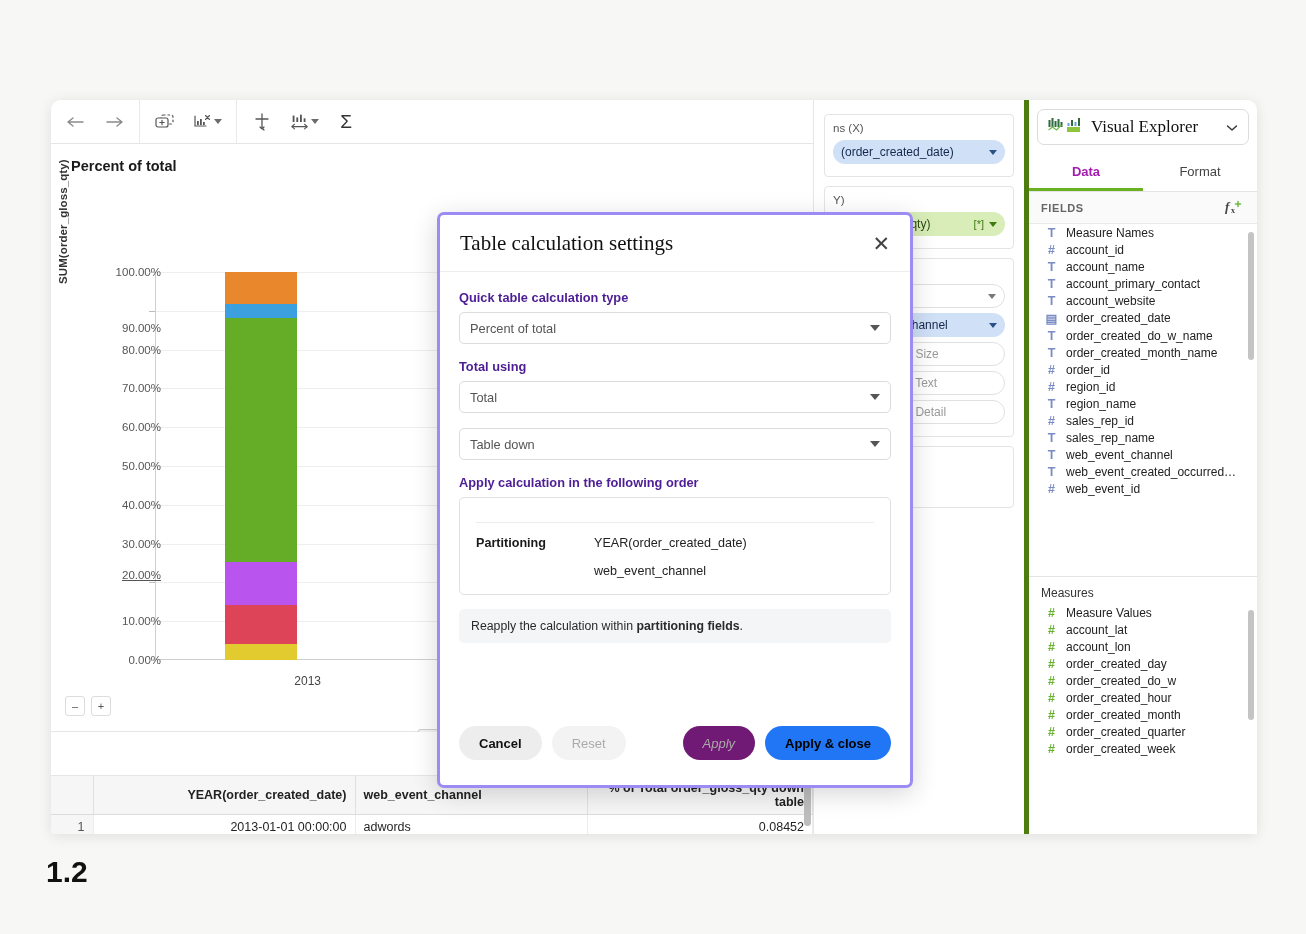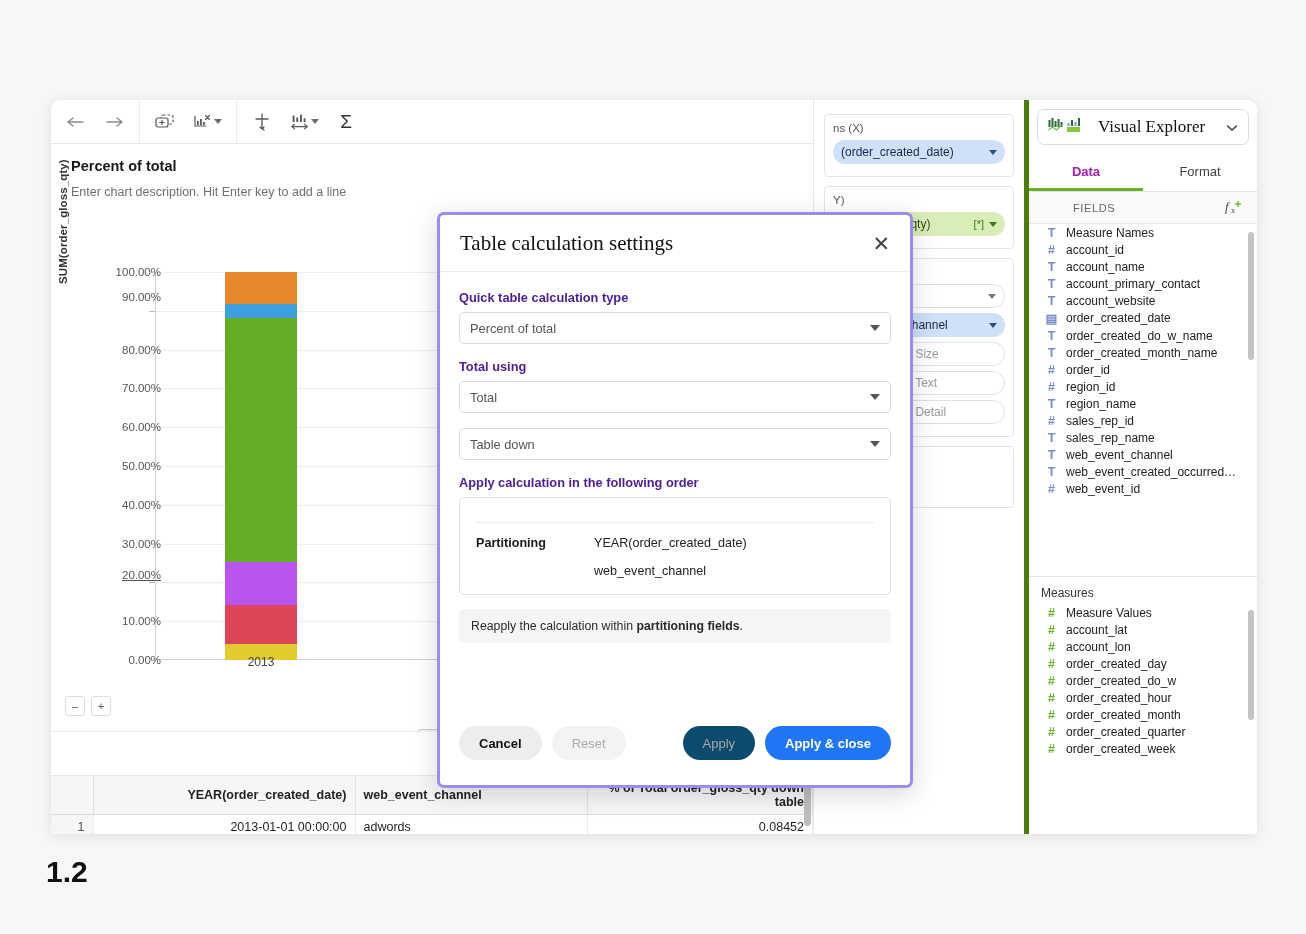--- a/index.html
+++ b/index.html
@@ -110,28 +110,28 @@
          color:#9a9a9a; margin-bottom:5px; background:#fff;}
   .drop .gc{ width:0;height:0;border-left:4px solid transparent;border-right:4px solid transparent;
              border-top:5px solid #777; }
   .dropzone{ border:1px solid #e4e4e4; border-radius:4px; height:62px; font-size:11.5px;
              color:#9a9a9a; padding:7px 8px; }
 
   
   #right-col{ width:228px; background:#fff; display:flex; flex-direction:column; }
   #ve-header{ padding:9px 8px 8px 8px; }
   #ve-box{ border:1px solid #dcdcdc; border-radius:7px; height:36px; display:flex; align-items:center;
-           padding:0 10px; gap:16px; }
+           padding:0 10px; gap:9px; }
   #ve-title{ font-family:"Liberation Serif", serif; font-size:17px; color:#111; flex:1; }
   .tabs{ display:flex; border-bottom:1px solid #e4e4e4; }
   .tab{ flex:1; text-align:center; font-size:13px; padding:11px 0 9px; color:#444; cursor:pointer; }
   .tab.active{ color:#a21caf; font-weight:bold; border-bottom:3px solid #6ab023; }
   #fields-bar{ height:32px; display:flex; align-items:center; justify-content:space-between;
                padding:0 12px; background:#fafafa; border-bottom:1px solid #e9e9e9;}
-  #fields-bar span{ font-size:11px; letter-spacing:.6px; color:#666; font-weight:normal;margin-left:32px; }
+  #fields-bar span{ font-size:11px; letter-spacing:.6px; color:#666; font-weight:bold; }
   .grouphead{ font-size:12px; color:#333; padding:9px 12px 4px; }
   .flist{ position:relative; overflow:hidden; }
   .frow{ display:flex; align-items:center; gap:8px; padding:1.5px 12px 1.5px 16px;
          font-size:12px; color:#222; cursor:pointer; white-space:nowrap; }
   .ficon{ width:13px; text-align:center; font-size:12.5px; flex:none; font-weight:bold;}
   .ficon.dim{ color:#7b8cc4; }
   .ficon.mea{ color:#69b22e; }
   .sbar{ position:absolute; right:3px; width:6px; background:#c4c4c4; border-radius:3px; }
   .divider{ border-top:1px solid #e4e4e4; }
 
@@ -157,22 +157,22 @@
   .ord-key{ width:118px; font-weight:bold; color:#1a1a1a; }
   .ord-val{ color:#222; }
   #ord-sep{ border-top:1px solid #ececec; margin:12px 0 13px; }
   #hint{ background:#f4f5f6; border-radius:5px; padding:10px 12px; font-size:12.3px; color:#2a2a2a; }
   #modal-foot{ position:absolute; left:0; right:0; bottom:0; height:84px;
                display:flex; align-items:center; padding:0 19px; gap:10px; }
   .btn{ height:34px; border-radius:17px; border:none; font-size:13px; cursor:pointer;
         padding:0 20px; font-family:"Liberation Sans",sans-serif; }
   .btn.cancel{ background:#ededed; color:#111; font-weight:bold;}
   .btn.reset{ background:#f3f3f3; color:#aaa; }
-  .btn.apply{ background:#0c4a6e; color:#aaa; margin-left:auto; }
-  .btn.applyclose{ background:#2176f5; color:#ffffff; font-weight:bold; }
+  .btn.apply{ background:#701a75; color:#aaa; margin-left:auto;font-style:italic; }
+  .btn.applyclose{ background:#2176f5; color:#000000; font-weight:bold; }
 
   
   #caption{ position:absolute; left:46px; top:855px; font-size:30px; font-weight:bold; color:#111; }
 </style>
 </head>
 <body>
 
 <div id="app-window">
 
   <div id="left-col">
@@ -229,21 +229,20 @@
             </svg>
           </div>
           <div class="caret"></div>
         </div>
         <div class="tb-btn" style="font-size:19px;color:#333;">Σ</div>
       </div>
     </div>
 
     <div id="chart-area">
       <div id="chart-title">Percent of total</div>
-      <div id="chart-desc">Enter chart description. Hit Enter key to add a line</div>
       <div id="x-axis-title">YEAR(ord</div>
 
       <div id="y-axis-label">SUM(order_gloss_qty)</div>
 
       <div id="plot-wrap">
         <div id="grid">
             <div class="gridline" style="top: 349.2px;"></div>
             <div class="gridline" style="top: 310.4px;"></div>
             <div class="gridline" style="top: 271.6px;"></div>
             <div class="gridline" style="top: 232.8px;"></div>
@@ -267,33 +266,33 @@
           <div class="ytick" style="top: 232.8px;">40.00%</div>
           <div class="ytickmark" style="top: 232.8px;"></div>
           <div class="ytick" style="top: 194px;">50.00%</div>
           <div class="ytickmark" style="top: 194px;"></div>
           <div class="ytick" style="top: 155.2px;">60.00%</div>
           <div class="ytickmark" style="top: 155.2px;"></div>
           <div class="ytick" style="top: 116.4px;">70.00%</div>
           <div class="ytickmark" style="top: 116.4px;"></div>
           <div class="ytick" style="top: 77.6px;">80.00%</div>
           <div class="ytickmark" style="top: 77.6px;"></div>
-          <div class="ytick" style="top: 25px;">90.00%</div>
+          <div class="ytick" style="top: 56px;">90.00%</div>
           <div class="ytickmark" style="top: 38.8px;"></div>
           <div class="ytick" style="top: 0px;">100.00%</div>
           <div class="ytickmark" style="top: 0px;"></div>
           <div class="bar" style="left: 154px; bottom: 32px;">
             <div class="seg" style="height: 32.204px; background: rgb(233, 135, 44);"></div>
             <div class="seg" style="height: 13.58px; background: rgb(59, 160, 221);"></div>
             <div class="seg" style="height: 244.052px; background: rgb(102, 173, 39);"></div>
             <div class="seg" style="height: 43.456px; background: rgb(185, 84, 239);"></div>
             <div class="seg" style="height: 38.412px; background: rgb(221, 68, 88);"></div>
             <div class="seg" style="height: 16.296px; background: rgb(226, 203, 46);"></div>
           </div>
-          <div class="xlab" style="left: 130px; bottom: 23px;">2013</div>
+          <div class="xlab" style="left: 130px; bottom: 4px; text-align: right;">2013</div>
           <div class="bar" style="left: 366px; bottom: 32px;">
             <div class="seg" style="height: 36.084px; background: rgb(233, 135, 44);"></div>
             <div class="seg" style="height: 16.684px; background: rgb(59, 160, 221);"></div>
             <div class="seg" style="height: 242.5px; background: rgb(102, 173, 39);"></div>
             <div class="seg" style="height: 39.964px; background: rgb(185, 84, 239);"></div>
             <div class="seg" style="height: 35.308px; background: rgb(221, 68, 88);"></div>
             <div class="seg" style="height: 17.46px; background: rgb(226, 203, 46);"></div>
           </div>
           <div class="xlab" style="left: 342px; bottom: 6px;">2014</div>
           <div class="bar" style="left: 578px; bottom: 32px;">

